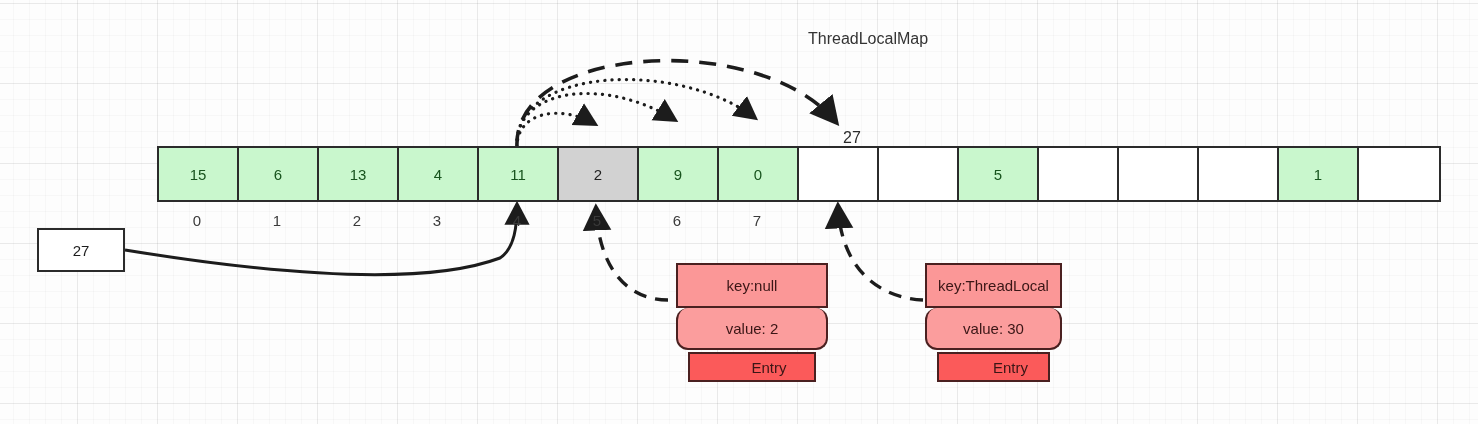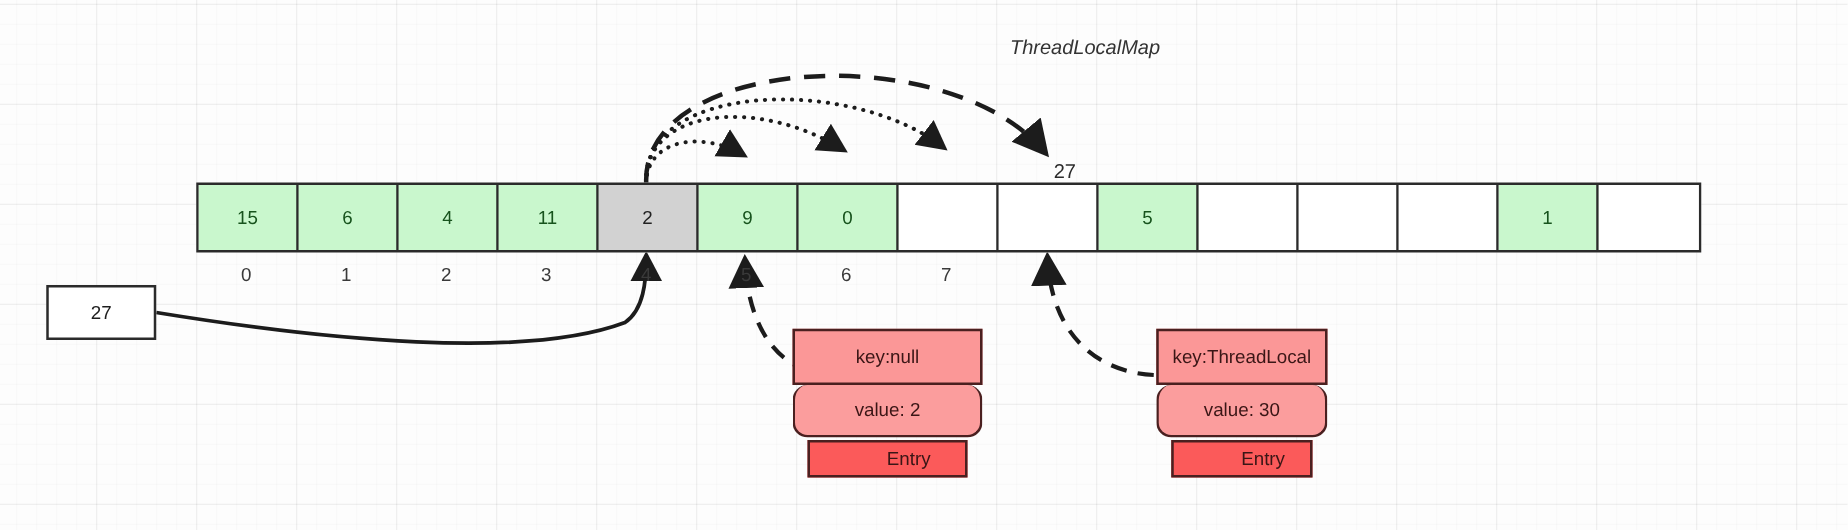--- a/index.html
+++ b/index.html
@@ -78,21 +78,21 @@
     height:30px;background:#fb5a5a;color:#3a1616;
     border:2.5px solid #4a2020;box-sizing:border-box;
     display:flex;align-items:center;justify-content:center;
     font-size:15px;
     margin-left:12px;margin-right:12px;margin-top:2px;padding-left:34px;
   }
 
   
   #title{
     position:absolute;left:808px;top:30px;
-    font-size:16px;color:#333;font-style:italic;
+    font-size:16px;color:#333;
   }
   #lbl27{
     position:absolute;left:843px;top:129px;
     font-size:16px;color:#2b2b2b;
   }
 </style>
 </head>
 <body>
 
 <div id="canvas"></div>
@@ -120,20 +120,21 @@
   <path d="M923,300 C880,298 841,270 838,206" fill="none" stroke="#1c1c1c" stroke-width="3.4" stroke-dasharray="13 9" marker-end="url(#ah2)"></path>
 </svg>
 
 <div id="title">ThreadLocalMap</div>
 
 <div id="lbl27">27</div>
 
 <div id="array">
     <div class="cell green">15</div>
     <div class="cell green">6</div>
+    <div class="cell green">13</div>
     <div class="cell green">4</div>
     <div class="cell green">11</div>
     <div class="cell gray">2</div>
     <div class="cell green">9</div>
     <div class="cell green">0</div>
     <div class="cell empty"></div>
     <div class="cell empty"></div>
     <div class="cell green">5</div>
     <div class="cell empty"></div>
     <div class="cell empty"></div>
@@ -148,21 +149,21 @@
     <div class="idx" style="left: 317px;">2</div>
     <div class="idx" style="left: 397px;">3</div>
     <div class="idx" style="left: 477px;">4</div>
     <div class="idx" style="left: 557px;">5</div>
     <div class="idx" style="left: 637px;">6</div>
     <div class="idx" style="left: 717px;">7</div>
   </div>
 
 <div id="srcbox">27</div>
 
-<div class="entry" id="entry0" style="left:634px;top:263px;width:152px;">
+<div class="entry" id="entry0" style="left:676px;top:263px;width:152px;">
   <div class="bar keyrow">key:null</div>
   <div class="bar valrow">value: 2</div>
   <div class="label">Entry</div>
 </div>
 
 <div class="entry" id="entry1" style="left:925px;top:263px;width:137px;">
   <div class="bar keyrow">key:ThreadLocal</div>
   <div class="bar valrow">value: 30</div>
   <div class="label">Entry</div>
 </div>

